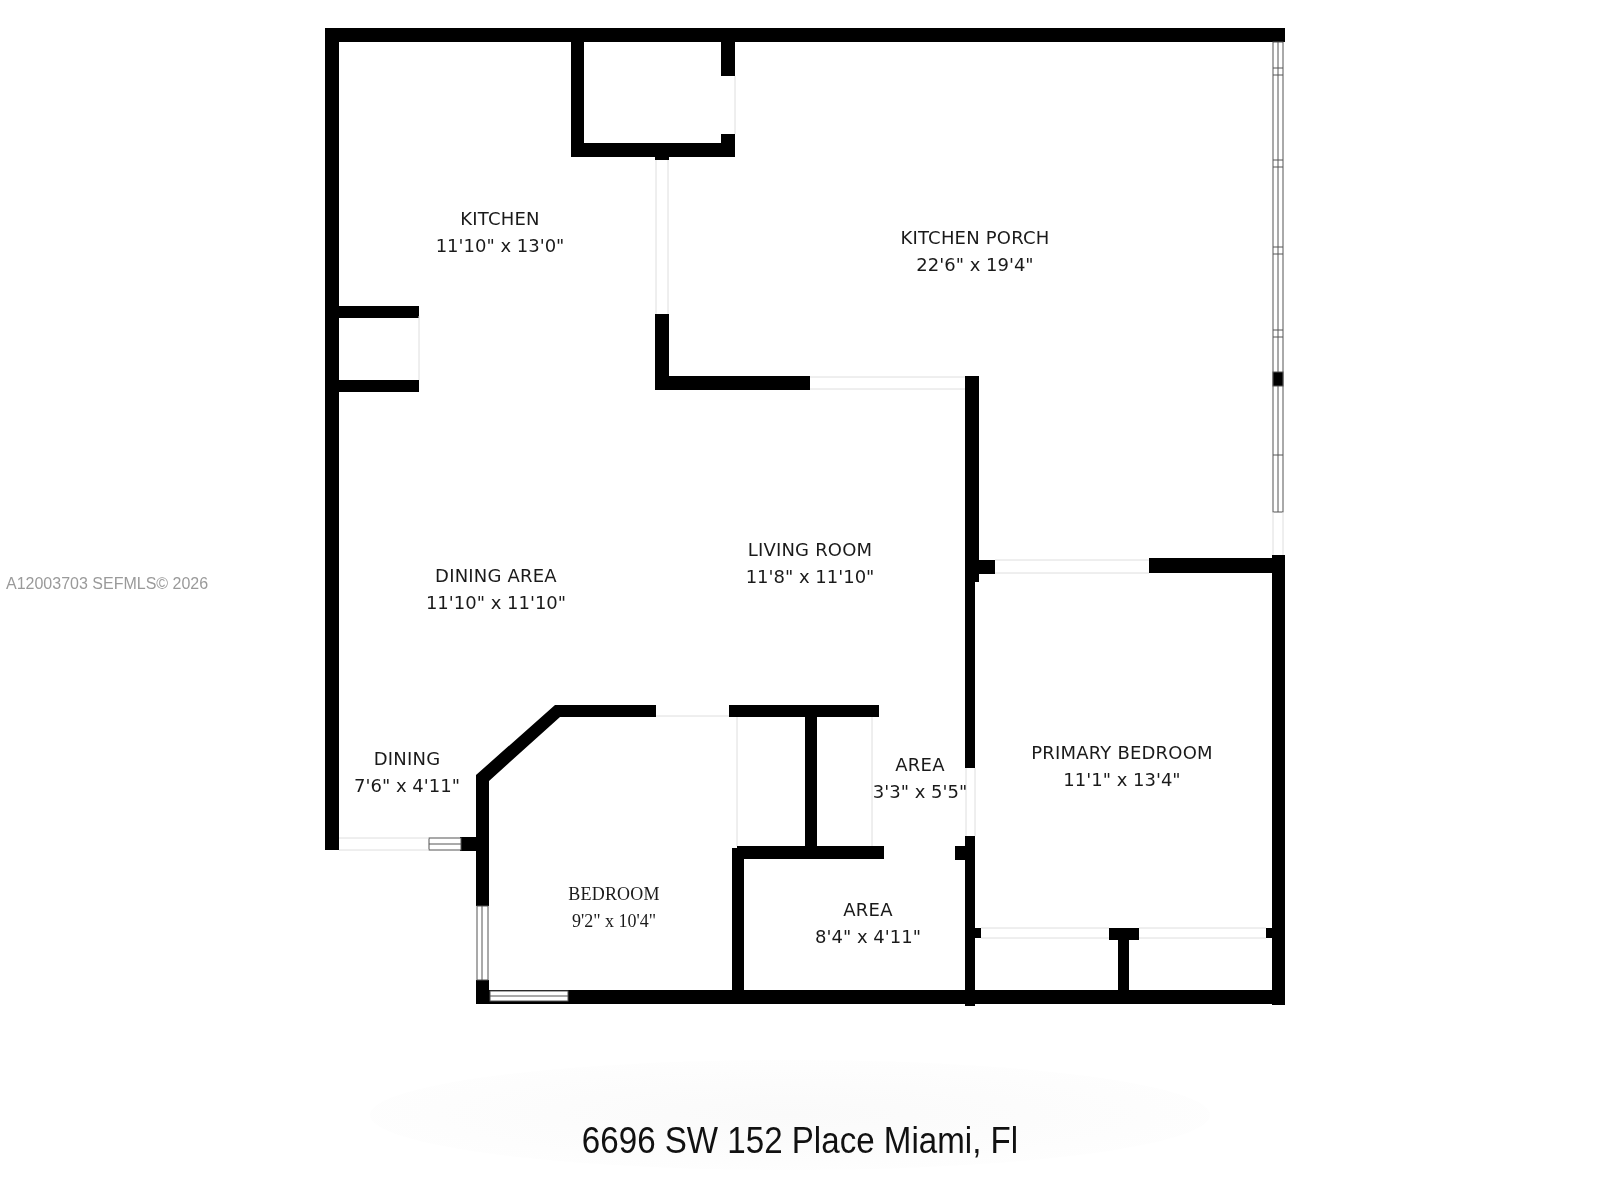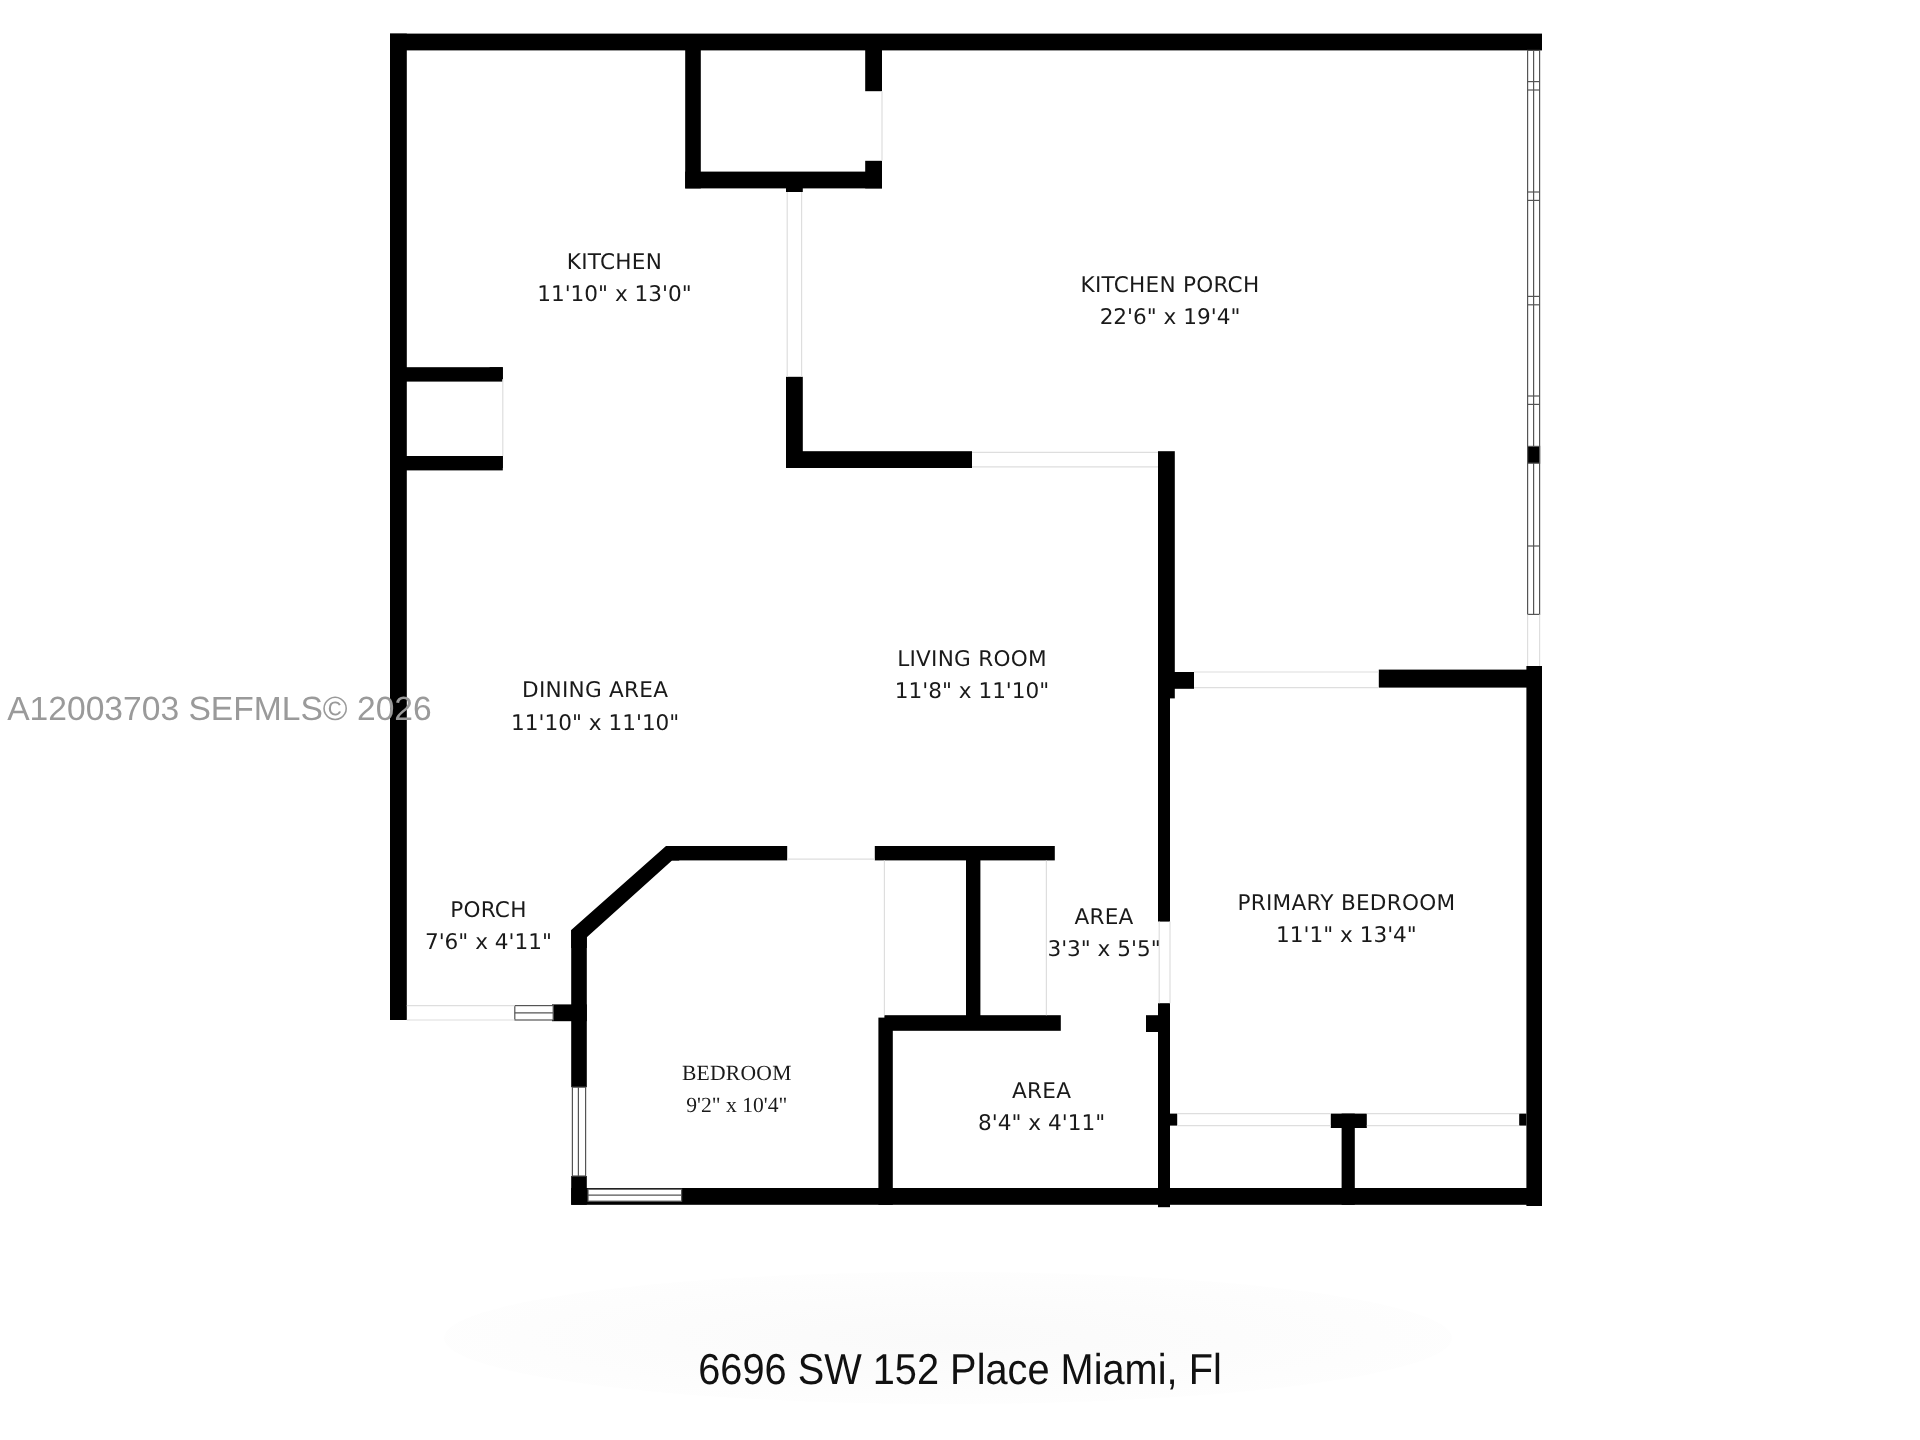--- a/index.html
+++ b/index.html
@@ -1,21 +1,21 @@
 <!DOCTYPE html>
 <html><head>
   <meta charset="utf-8">
   <style>
     html, body { margin: 0; padding: 0; background: #ffffff; }
     body { width: 1600px; height: 1200px; position: relative; overflow: hidden; font-family: "DejaVu Sans", sans-serif; }
     #plan { position: absolute; left: 0; top: 0; width: 1600px; height: 1200px; }
     .room-label { position: absolute; text-align: center; color: #1a1a1a; font-family: "DejaVu Sans", sans-serif; transform: translateX(-50%); white-space: nowrap; }
     .room-name { font-size: 18px; letter-spacing: 0.2px; line-height: 26px; }
     .room-dim { font-size: 18px; line-height: 28px; }
-    .watermark { position: absolute; left: 6px; top: 575px; font-family: "Liberation Sans", sans-serif; font-size: 28px; color: #9a9a9a; white-space: nowrap; }
+    .watermark { position: absolute; left: 6px; top: 575px; font-family: "Liberation Sans", sans-serif; font-size: 16px; color: #9a9a9a; white-space: nowrap; }
     .address-bg { position: absolute; left: 370px; top: 1060px; width: 840px; height: 110px; border-radius: 50%; background: radial-gradient(ellipse at center, #fafafa 0%, #fdfdfd 60%, #ffffff 100%); }
     .address { position: absolute; left: 0; width: 1600px; top: 1120px; text-align: center; font-family: "Liberation Sans", sans-serif; font-size: 36px; color: #111; transform: scaleX(0.92); transform-origin: 800px 0; }
   </style>
 </head>
 <body>
 
 <svg id="plan" viewBox="0 0 1600 1200" xmlns="http://www.w3.org/2000/svg">
   <g fill="#000">
 
     <rect x="325" y="28" width="960" height="14"></rect>
@@ -111,38 +111,38 @@
     <line x1="1139" y1="938" x2="1266" y2="938"></line>
     <line x1="1273" y1="512" x2="1273" y2="555"></line>
     <line x1="1283" y1="512" x2="1283" y2="555"></line>
     <line x1="735" y1="76" x2="735" y2="134"></line>
     <line x1="419" y1="316" x2="419" y2="380"></line>
     <line x1="737" y1="717" x2="737" y2="846"></line>
     <line x1="872" y1="717" x2="872" y2="846"></line>
   </g>
 </svg>
 
-<div class="room-label" style="left:500px; top:206px;margin-left:12px;">
+<div class="room-label" style="left:500px; top:206px;">
   <div class="room-name">KITCHEN</div>
   <div class="room-dim">11'10" x 13'0"</div>
 </div>
 <div class="room-label" style="left:975px; top:225px;">
   <div class="room-name">KITCHEN PORCH</div>
   <div class="room-dim">22'6" x 19'4"</div>
 </div>
 <div class="room-label" style="left:496px; top:563px;">
   <div class="room-name">DINING AREA</div>
   <div class="room-dim">11'10" x 11'10"</div>
 </div>
 <div class="room-label" style="left:810px; top:537px;text-align:center;">
   <div class="room-name">LIVING ROOM</div>
   <div class="room-dim">11'8" x 11'10"</div>
 </div>
 <div class="room-label" style="left:407px; top:746px;">
-  <div class="room-name">PORCH</div>
+  <div class="room-name">DINING</div>
   <div class="room-dim">7'6" x 4'11"</div>
 </div>
 <div class="room-label" style="left:920px; top:752px;">
   <div class="room-name">AREA</div>
   <div class="room-dim">3'3" x 5'5"</div>
 </div>
 <div class="room-label" style="left:1122px; top:740px;">
   <div class="room-name">PRIMARY BEDROOM</div>
   <div class="room-dim">11'1" x 13'4"</div>
 </div>

